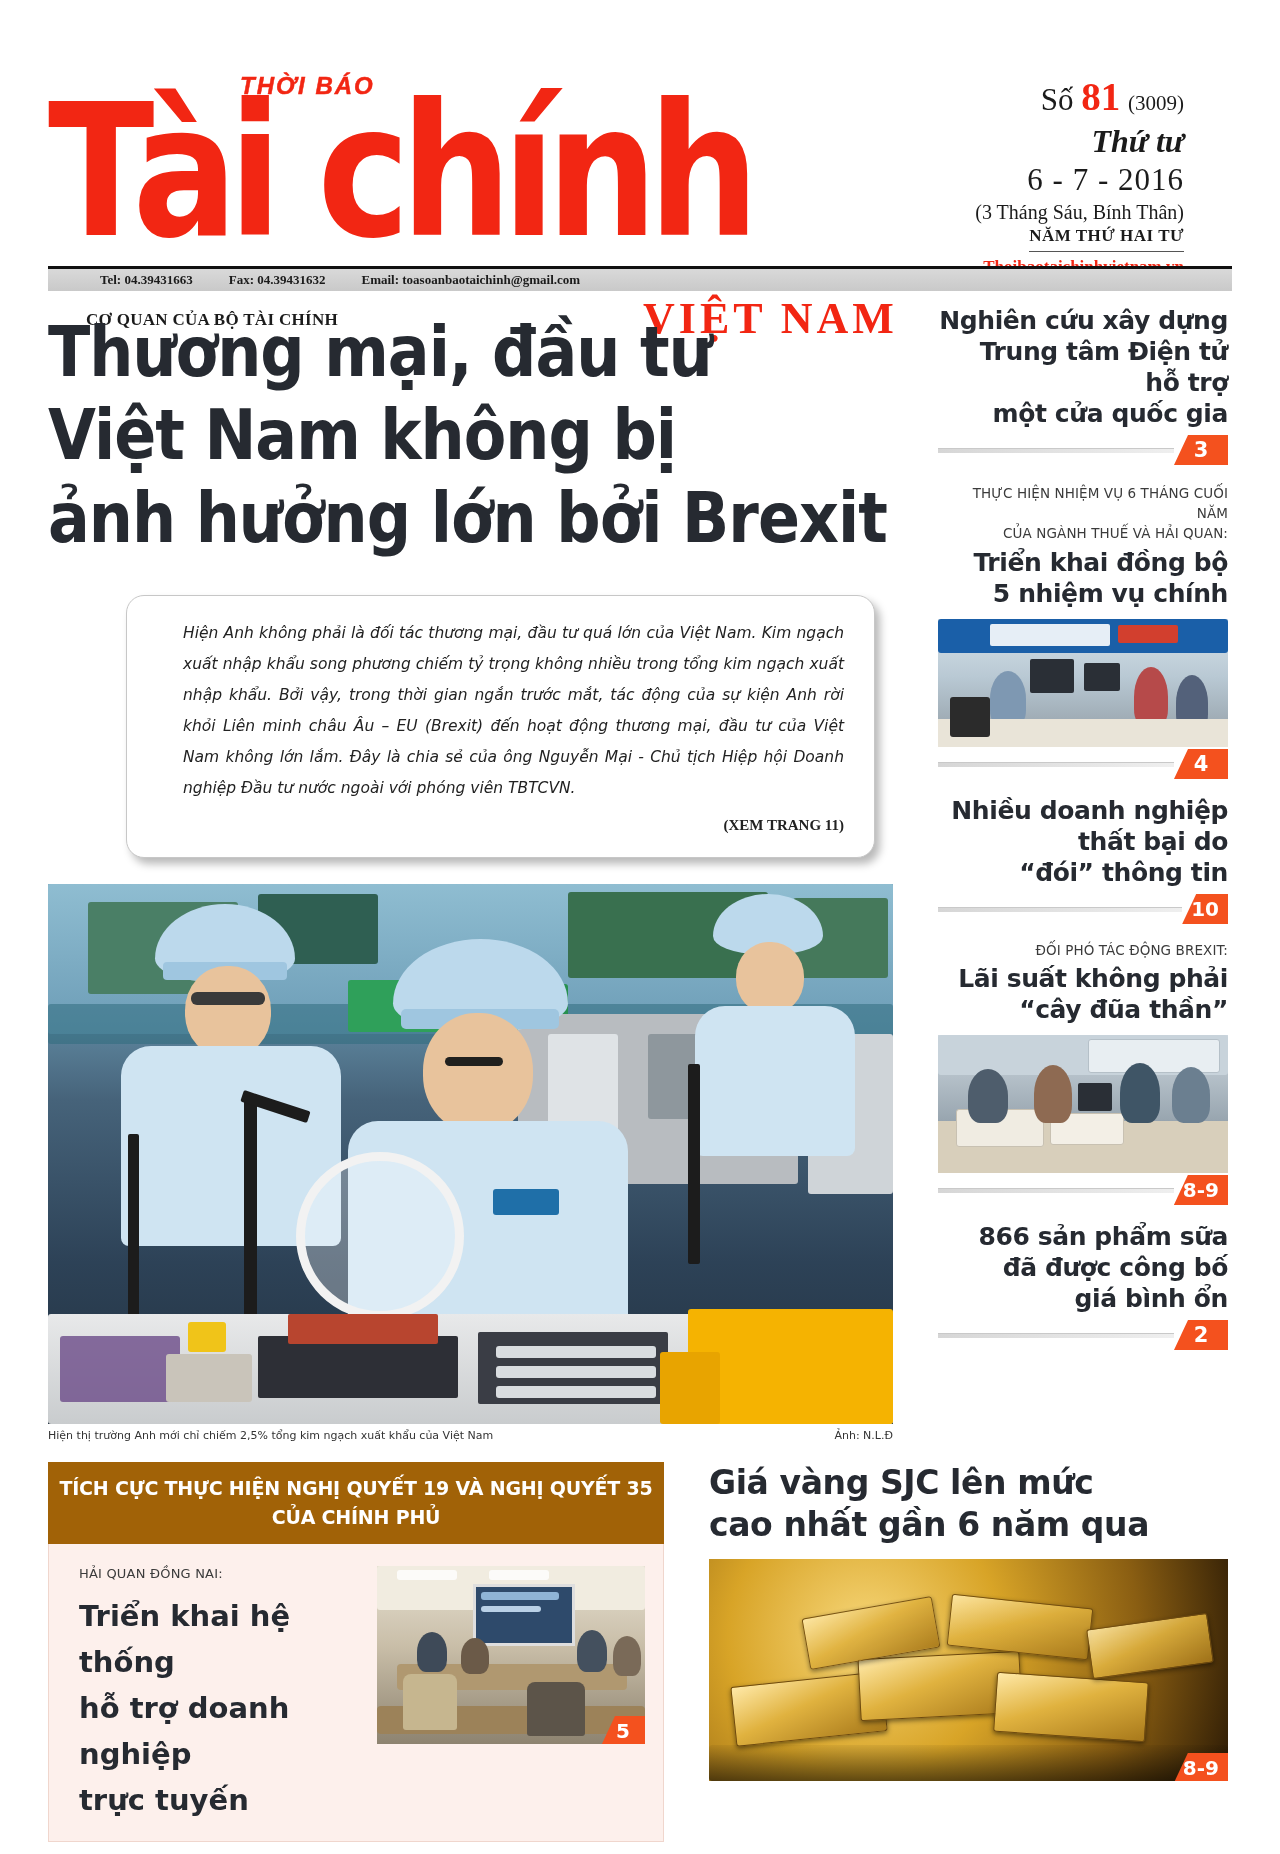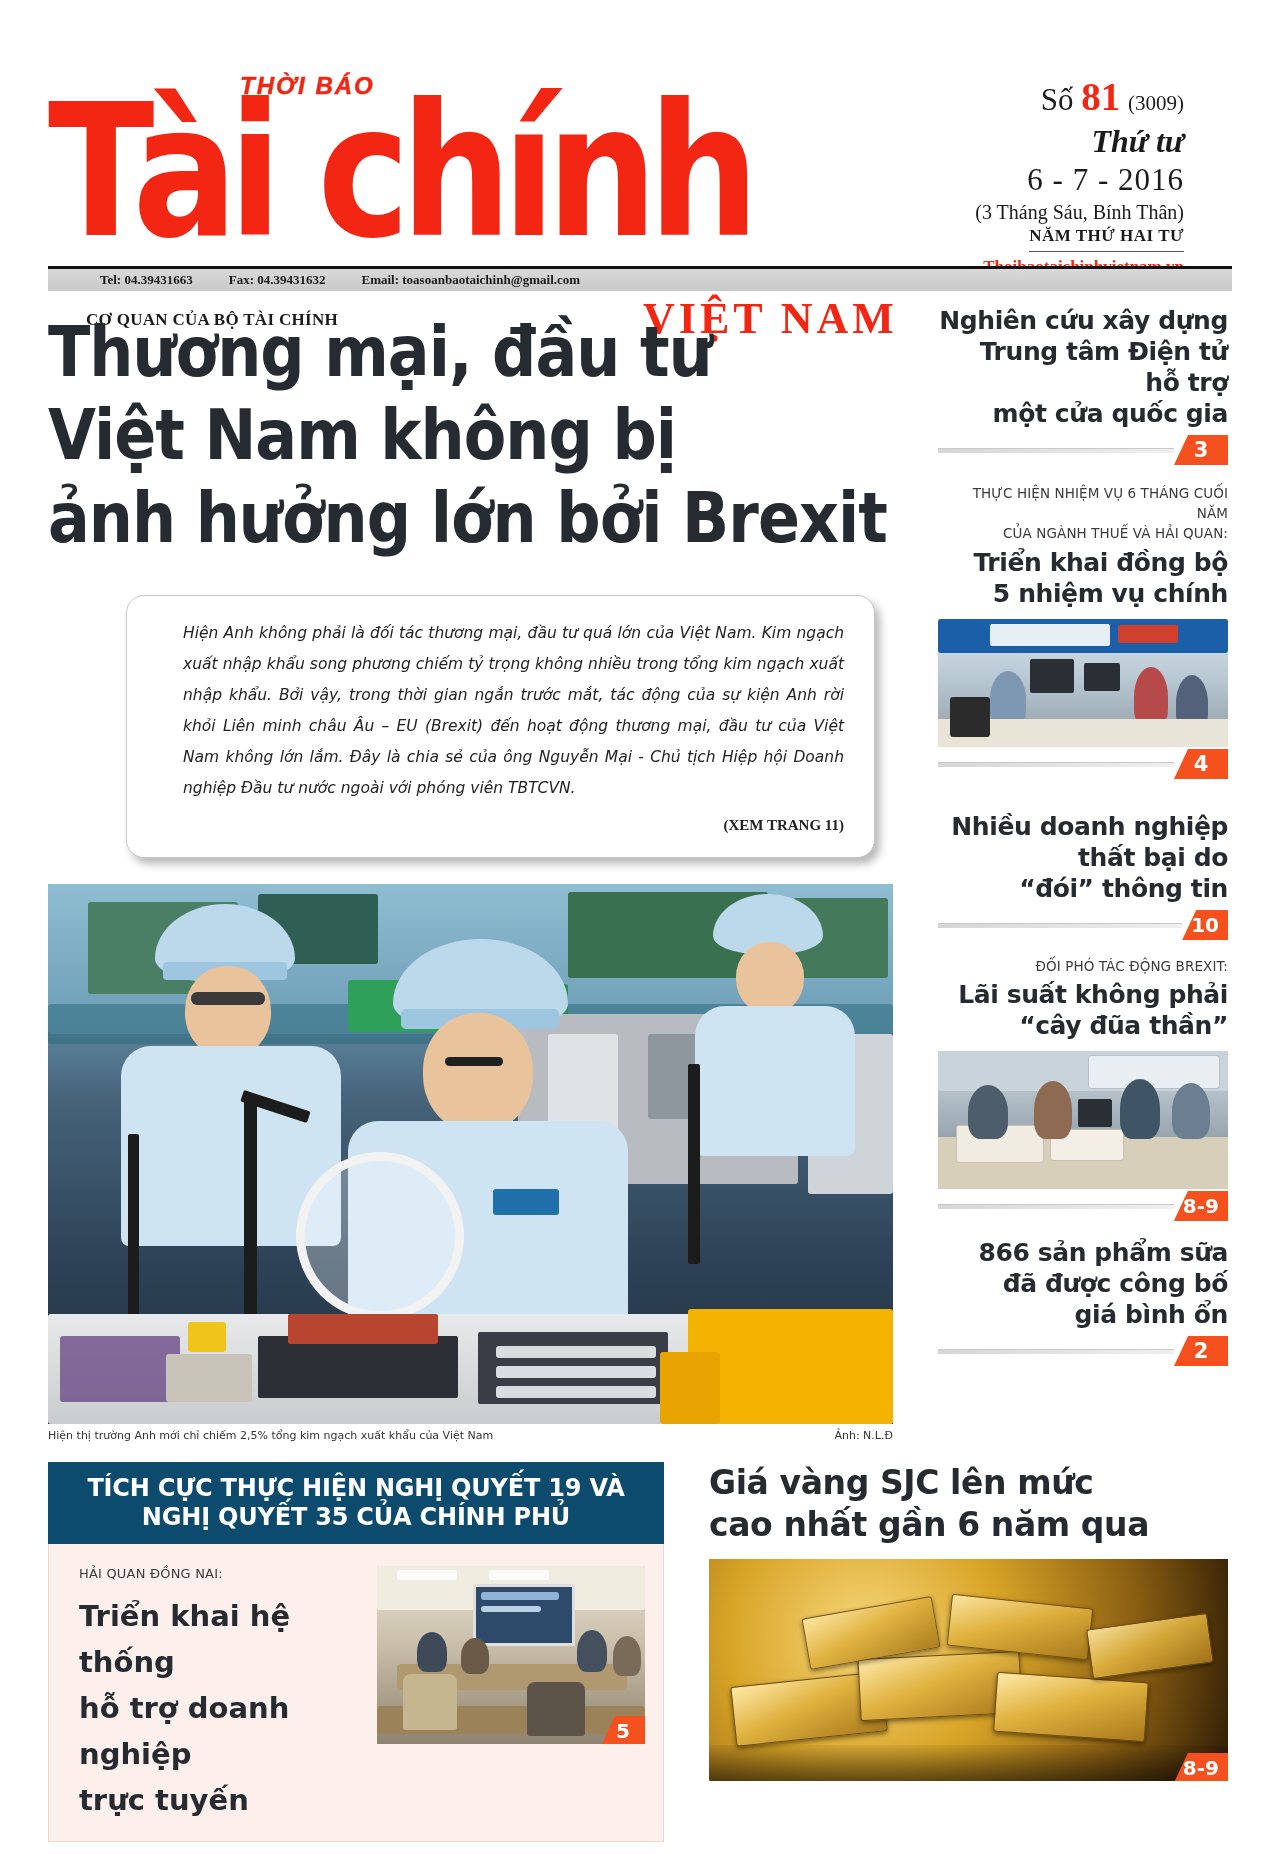--- a/index.html
+++ b/index.html
@@ -236,26 +236,26 @@
 
   
   .bottom-grid{
     display:flex;
     margin-top:18px;
   }
   .bottom-left{width:616px;}
   .bottom-right{width:519px;margin-left:45px;}
 
   .red-banner{
-    background:#0c4a6e;
+    background:#a16207;
     color:#fff;
     text-align:center;
     font-family:"DejaVu Sans", sans-serif;
     font-weight:bold;
-    font-size:24px;
+    font-size:19px;
     line-height:29px;
     padding:12px 10px;
     letter-spacing:-0.2px;
   }
   .promo-box{
     background:#fdf0ec;
     border:1px solid #f0d6cd;
     border-top:none;
     display:flex;
     padding:22px 18px 18px 30px;
@@ -476,21 +476,21 @@
           <div class="per" style="left:238px;top:56px;width:32px;height:56px;background:#53617a;"></div>
           <div class="desk" style="left:0;top:100px;width:290px;height:28px;"></div>
           <div class="fz" style="left:12px;top:78px;width:40px;height:40px;background:#2b2b2b;border-radius:3px;"></div>
         </div>
         <div class="pagetag-row" style="margin-top:2px;">
           <div class="pagetag-rule"></div>
           <div class="pagetag">4</div>
         </div>
       </div>
 
-      <div class="side-item" style="margin-top:32px;">
+      <div class="side-item" style="margin-top:16px;">
         <div class="side-title">
           <div>Nhiều doanh nghiệp</div>
           <div>thất bại do</div>
           <div>“đói” thông tin</div>
         </div>
         <div class="pagetag-row">
           <div class="pagetag-rule"></div>
           <div class="pagetag tight">10</div>
         </div>
       </div>

